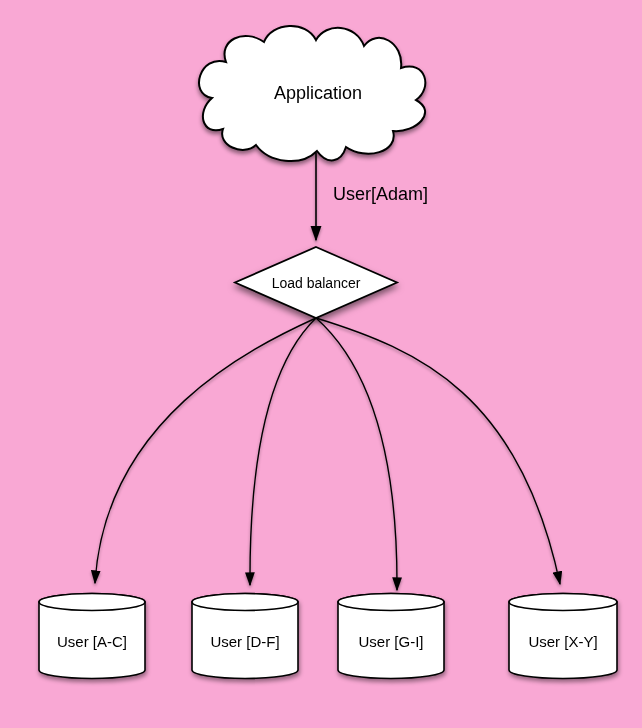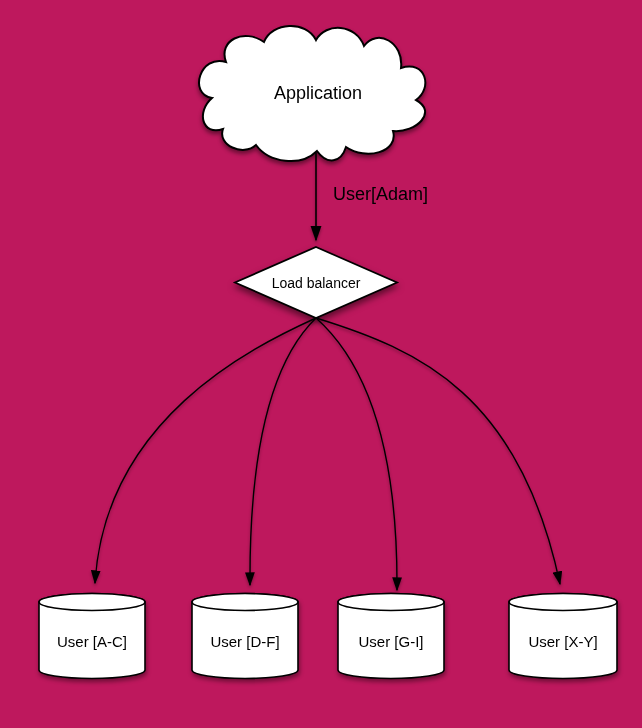--- a/index.html
+++ b/index.html
@@ -4,21 +4,21 @@
 <style>
   html, body {
     margin: 0;
     padding: 0;
     background: #ffffff;
   }
   .stage {
     position: relative;
     width: 642px;
     height: 728px;
-    background: #be185d;
+    background: #f9a8d4;
     overflow: hidden;
   }
   svg { display: block; }
   text {
     font-family: "Liberation Sans", sans-serif;
     fill: #000000;
   }
   .shape {
     fill: #ffffff;
     stroke: #000000;

